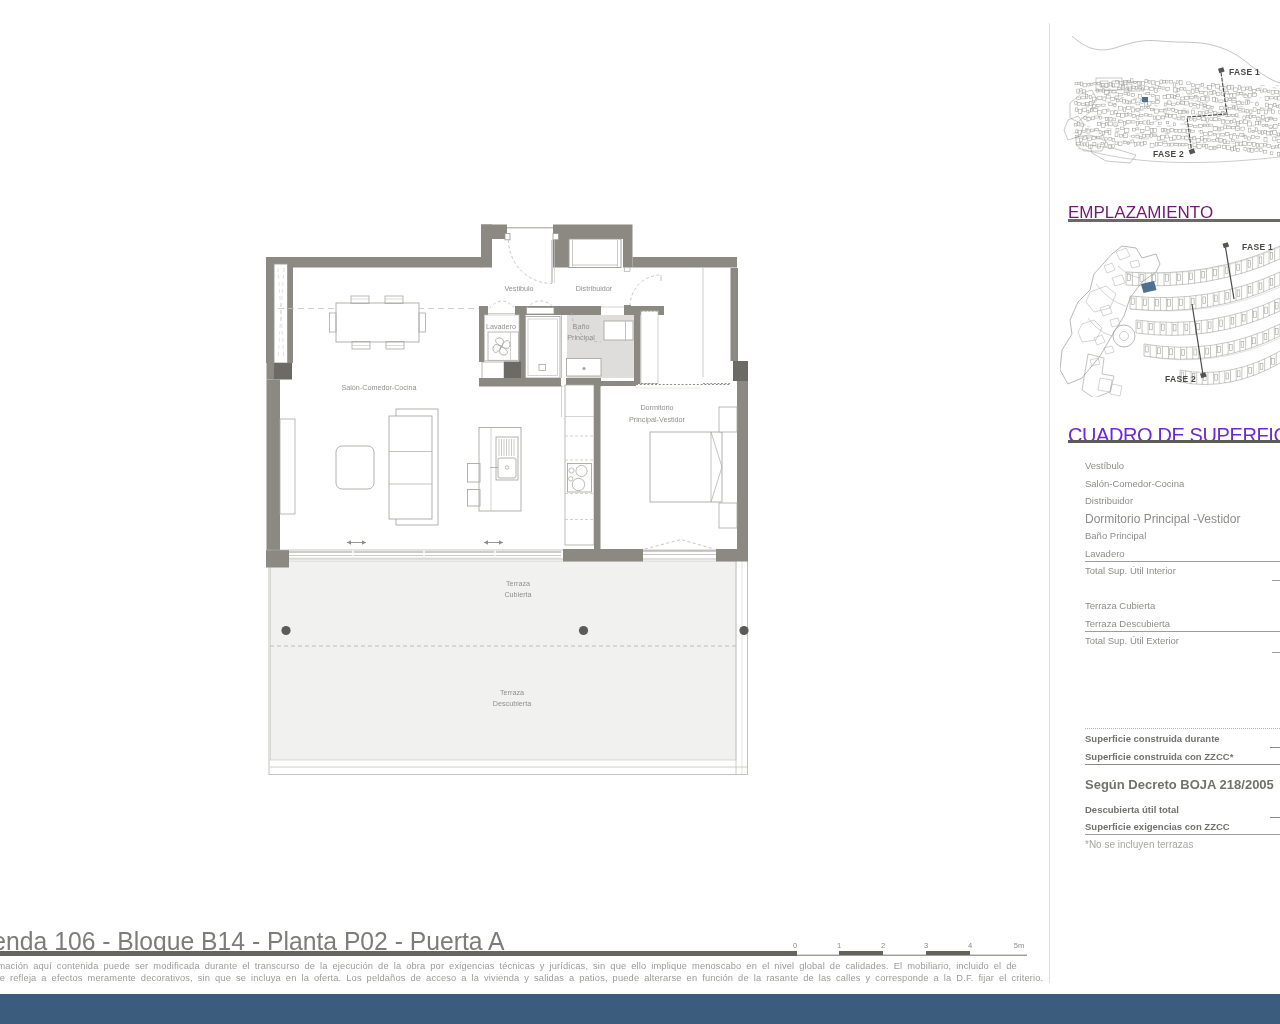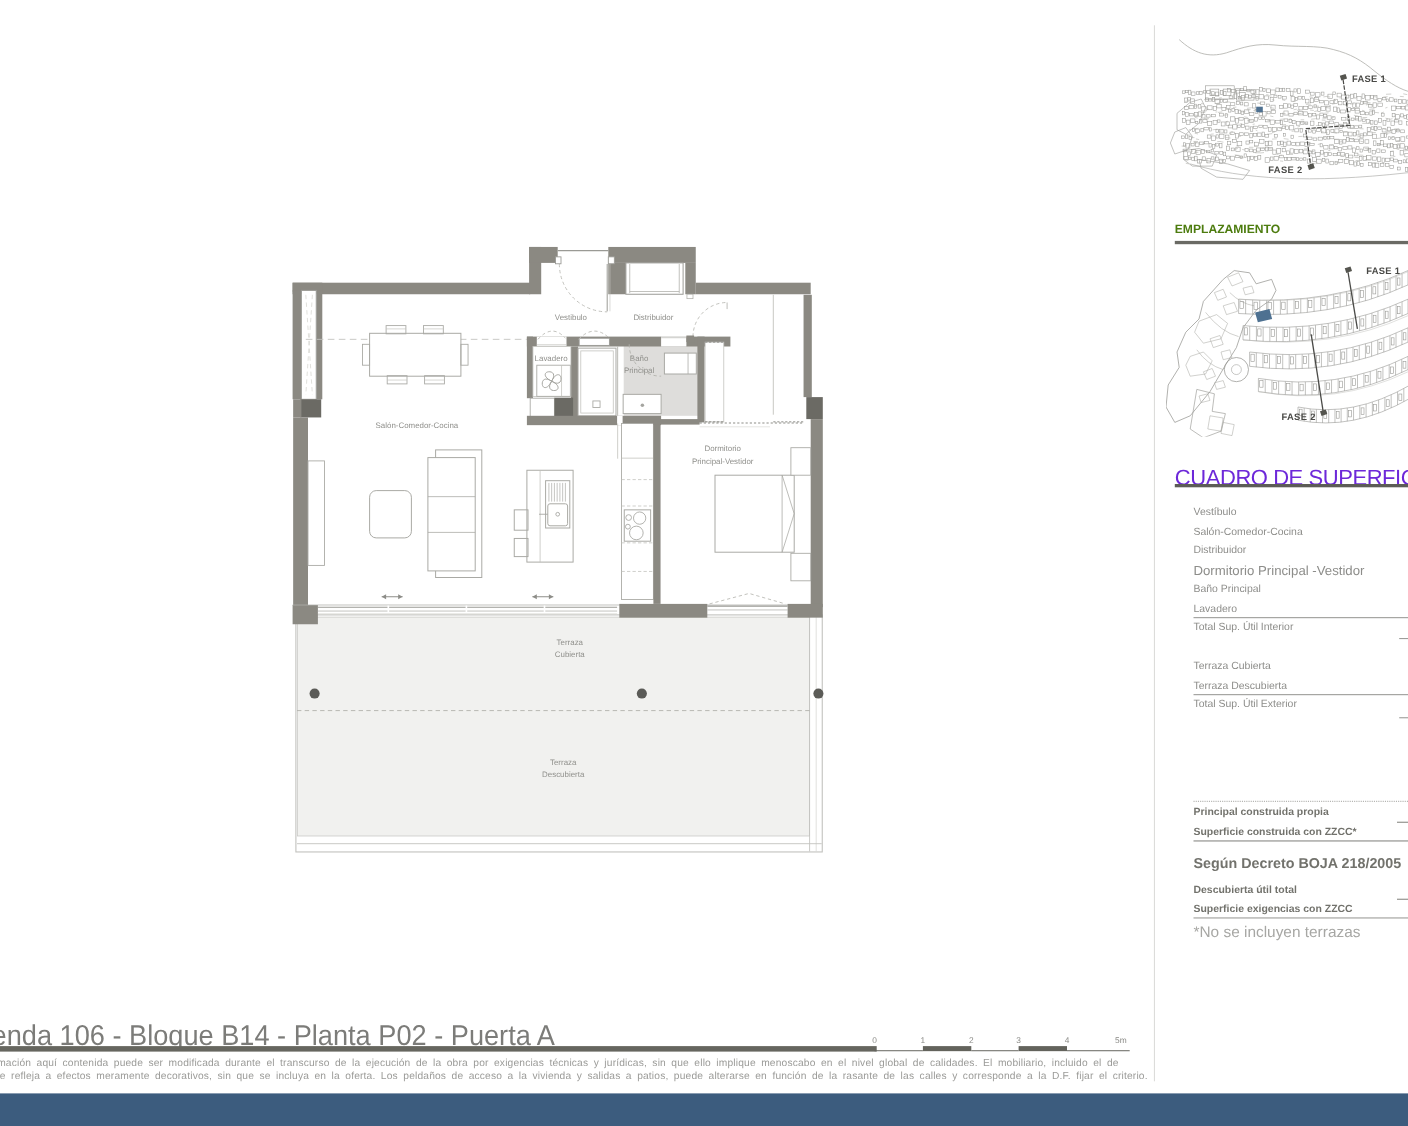--- a/index.html
+++ b/index.html
@@ -1024,21 +1024,21 @@
 <text x="169" y="49.5" font-size="8.5" font-weight="bold" fill="#4a4a47" letter-spacing="0.3">FASE 1</text>
 
 <polyline points="161,47.5 167,89 127,92 131.5,126" fill="none" stroke="#4a4a47" stroke-width="1.1" stroke-dasharray="4,1.2"></polyline>
 
 <rect x="129" y="124.5" width="5.5" height="4.5" fill="#55554f" transform="rotate(-18 131 126)"></rect>
 
 <text x="93" y="132" font-size="8.5" font-weight="bold" fill="#4a4a47" letter-spacing="0.3">FASE 2</text>
 
 </svg>
 
-<div class="abs" style="left:1068px;top:203px;font-size:11px;letter-spacing:0px;color:#4d7c0f;white-space:nowrap;font-weight:bold;">EMPLAZAMIENTO</div>
+<div class="abs" style="left:1068px;top:203px;font-size:17px;letter-spacing:0px;color:#701a75;white-space:nowrap;">EMPLAZAMIENTO</div>
 
 <div class="abs" style="left:1068px;top:219px;width:212px;height:3px;background:#6a6a64;"></div>
 
 <svg class="abs" style="left:1060px;top:232px" width="220" height="165" viewBox="0 0 220 165">
 
 <path d="M52,22 l10,-8 l14,2 l6,10 l14,-4 l4,10 l-4,8 l-14,10 l-12,16 l-6,18 l-10,16 l-14,24 l-18,22 l-14,6 l-8,-14 l2,-20 l10,-16 l-2,-14 l8,-18 l12,-12 l4,-16 z" fill="#ffffff" stroke="#9a9a96" stroke-width="0.7"></path>
 <path d="M30,60 l16,-6 l10,8 l-6,14 l-16,4 l-8,-10 z M22,92 l12,-4 l8,8 l-6,12 l-14,2 l-4,-10 z" fill="none" stroke="#aaaaa6" stroke-width="0.5"></path>
 <g fill="none" stroke="#aaaaa6" stroke-width="0.5">
       <path d="M56,20 l10,-4 l4,8 l-10,4 z M70,30 l8,-2 l2,6 l-8,2 z M44,34 l8,-3 l3,7 l-8,3 z"></path>
       <path d="M52,46 l10,-3 l3,8 l-10,3 z M40,76 l9,-3 l3,8 l-9,3 z M50,88 l8,-2 l2,7 l-8,2 z"></path>
@@ -1301,39 +1301,39 @@
 <div class="abs" style="left:1085px;top:618px;font-size:9.5px;color:#8d8d8a;white-space:nowrap;">Terraza Descubierta</div>
 
 <div class="abs" style="left:1085px;top:631px;width:195px;height:1px;background:#9d9d9a;"></div>
 
 <div class="abs" style="left:1085px;top:635px;font-size:9.5px;color:#8d8d8a;white-space:nowrap;">Total Sup. Útil Exterior</div>
 
 <div class="abs" style="left:1272px;top:652px;width:8px;height:1px;background:#9d9d9a;"></div>
 
 <div class="abs" style="left:1085px;top:728px;width:195px;height:0;border-top:1px dotted #b5b5b2;"></div>
 
-<div class="abs" style="left:1085px;top:733px;font-size:9.5px;color:#72726c;font-weight:bold;white-space:nowrap;">Principal construida propia</div>
+<div class="abs" style="left:1085px;top:733px;font-size:9.5px;color:#72726c;font-weight:bold;white-space:nowrap;">Superficie construida durante</div>
 
 <div class="abs" style="left:1270px;top:747px;width:10px;height:1px;background:#8a8a86;"></div>
 
 <div class="abs" style="left:1085px;top:751px;font-size:9.5px;color:#72726c;font-weight:bold;white-space:nowrap;">Superficie construida con ZZCC*</div>
 
 <div class="abs" style="left:1085px;top:764px;width:195px;height:1px;background:#8a8a86;"></div>
 
 <div class="abs" style="left:1085px;top:777px;font-size:13px;color:#72726c;font-weight:bold;white-space:nowrap;">Según Decreto BOJA 218/2005</div>
 
 <div class="abs" style="left:1085px;top:804px;font-size:9.5px;color:#72726c;font-weight:bold;white-space:nowrap;">Descubierta útil total</div>
 
 <div class="abs" style="left:1270px;top:817px;width:10px;height:1px;background:#8a8a86;"></div>
 
 <div class="abs" style="left:1085px;top:821px;font-size:9.5px;color:#72726c;font-weight:bold;white-space:nowrap;">Superficie exigencias con ZZCC</div>
 
 <div class="abs" style="left:1085px;top:834px;width:195px;height:1px;background:#9d9d9a;"></div>
 
-<div class="abs" style="left:1085px;top:839px;font-size:14px;color:#a7a7a4;white-space:nowrap;">*No se incluyen terrazas</div>
+<div class="abs" style="left:1085px;top:839px;font-size:10px;color:#a7a7a4;white-space:nowrap;">*No se incluyen terrazas</div>
 
 <div class="abs" style="left:-47px;top:926px;font-size:26px;color:#7c7c79;white-space:nowrap;transform:scaleX(0.95);transform-origin:0 0;">Vivienda 106 - Bloque B14 - Planta P02 - Puerta A</div>
 
 <div class="abs" style="left:0;top:951px;width:797px;height:4.5px;background:#66665f;"></div>
 
 <svg class="abs" style="left:788px;top:933px" width="250" height="26" viewBox="0 0 250 26">
 <text x="7" y="15" font-size="7.6" fill="#8a8a86" text-anchor="middle">0</text>
 <text x="51" y="15" font-size="7.6" fill="#8a8a86" text-anchor="middle">1</text>
 <text x="95" y="15" font-size="7.6" fill="#8a8a86" text-anchor="middle">2</text>
 <text x="138" y="15" font-size="7.6" fill="#8a8a86" text-anchor="middle">3</text>

